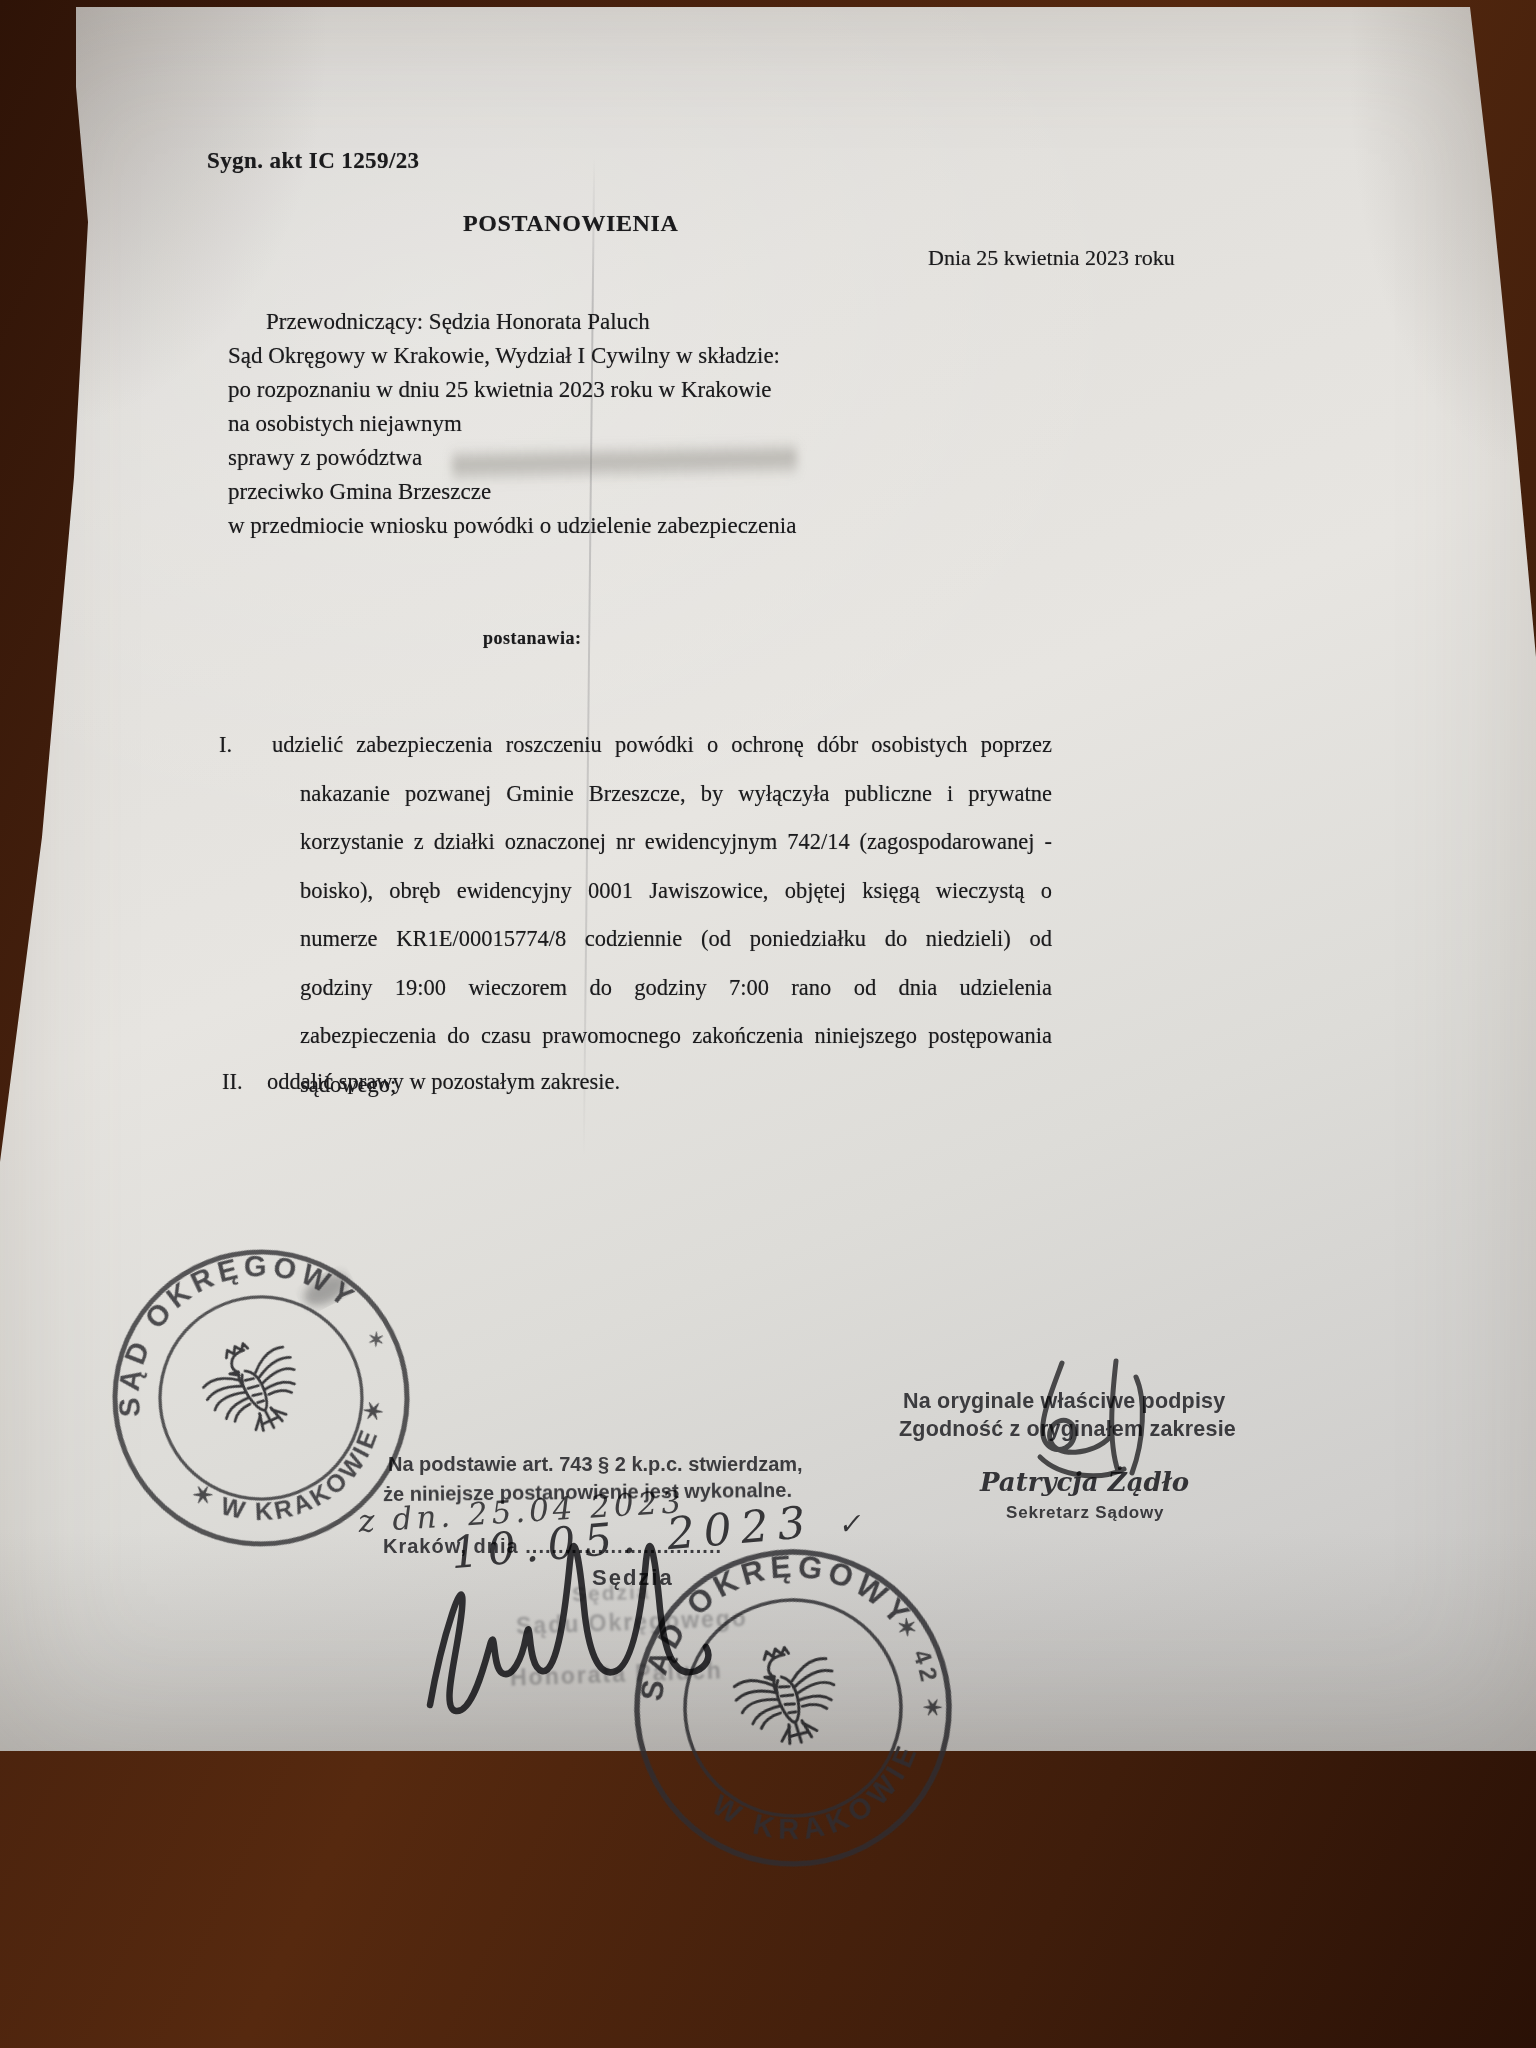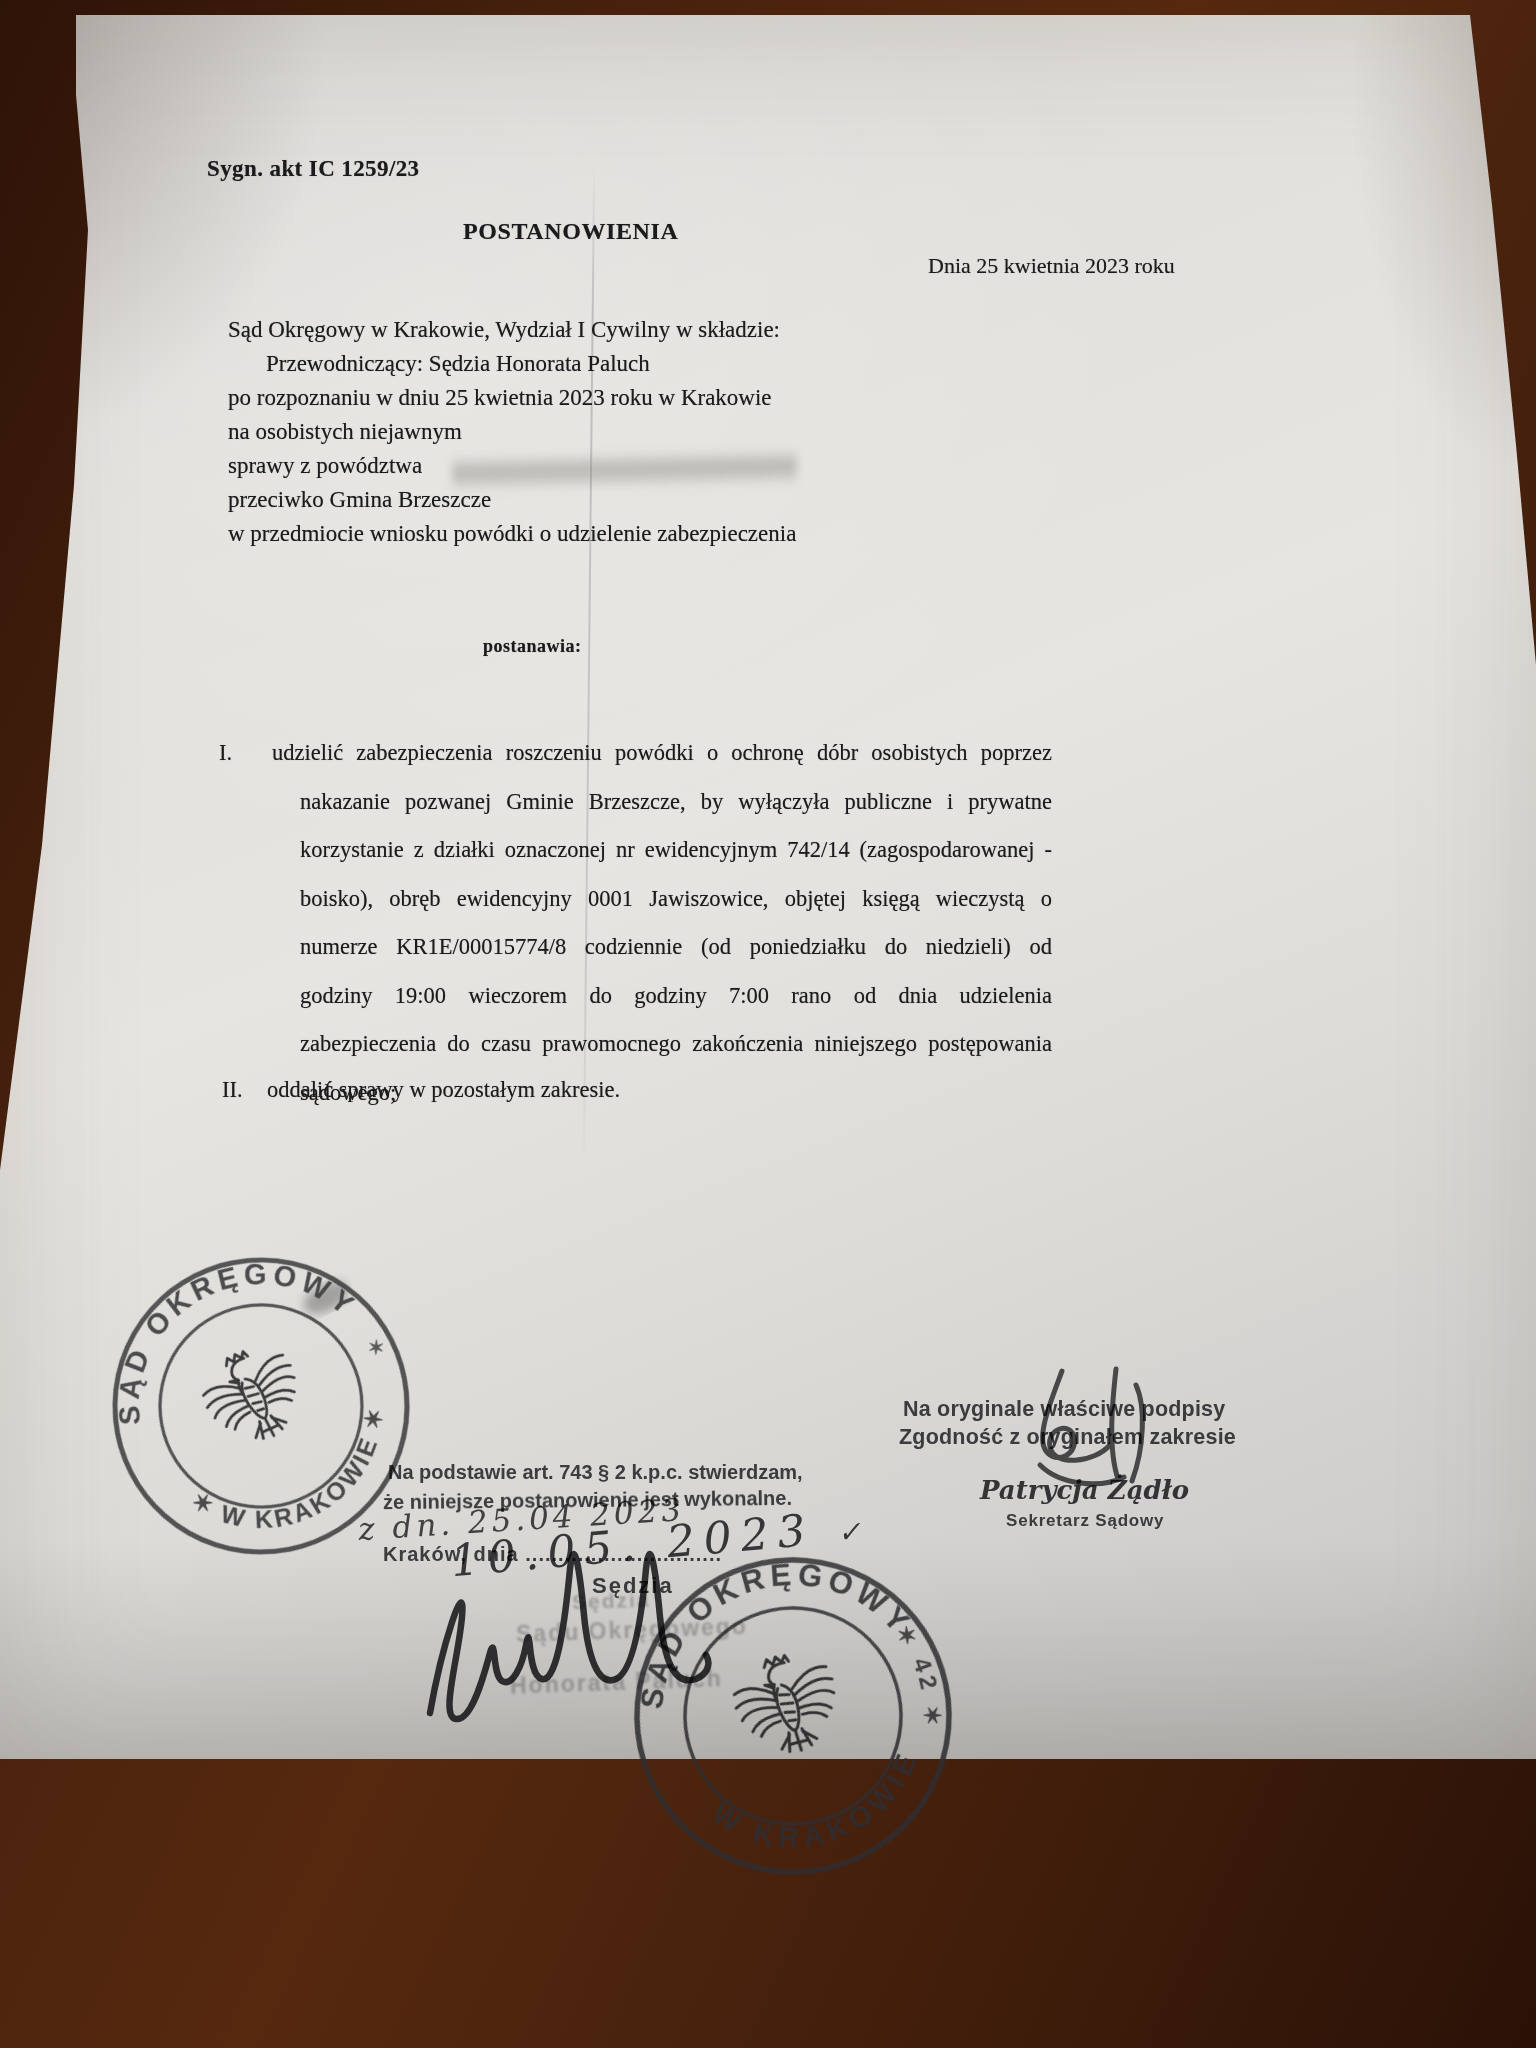--- a/index.html
+++ b/index.html
@@ -2,21 +2,21 @@
 <html><head>
 <meta charset="utf-8">
 <style>
   html,body{margin:0;padding:0;}
   body{
     width:1536px;height:2048px;overflow:hidden;position:relative;
     background:linear-gradient(115deg,#2e1307 0%,#45200d 22%,#56290f 48%,#3f1d0b 78%,#2a1106 100%);
     font-family:"Liberation Serif", serif;
   }
   .paper{
-    position:absolute;left:0;top:15px;width:1536px;height:1744px;
+    position:absolute;left:0;top:7px;width:1536px;height:1744px;
     background:
       radial-gradient(1200px 900px at 28% 18%, rgba(255,255,255,.22), rgba(255,255,255,0) 60%),
       linear-gradient(158deg,#d6d4d1 0%,#e2e0dc 24%,#e7e5e1 46%,#dddcd8 66%,#d0cfcd 86%,#c6c5c3 100%);
     clip-path:polygon(76px 0,1470px 0,1492px 190px,1516px 430px,1536px 650px,1536px 2048px,0 2048px,0 1155px,42px 830px,74px 470px,88px 215px,76px 80px);
     box-shadow:inset 0 0 140px rgba(110,95,80,.22);
   }
   .shade{position:absolute;pointer-events:none;}
   .shade-tl{left:0;top:0;width:560px;height:760px;
     background:radial-gradient(420px 560px at 6% 4%, rgba(105,95,88,.34), rgba(105,95,88,0) 70%);}
   .shade-tr{right:0;top:0;width:340px;height:760px;
@@ -78,22 +78,22 @@
   <div class="shade shade-tl"></div>
   <div class="shade shade-tr"></div>
   <div class="shade shade-bottom"></div>
   <div class="crease" style="left:588px;top:150px;height:1000px;"></div>
 
   <div class="doc-text sygn">Sygn. akt  IC 1259/23</div>
   <div class="doc-text title">POSTANOWIENIA</div>
   <div class="doc-text dateline">Dnia 25 kwietnia 2023 roku</div>
 
   <div class="intro">
+    <div class="line indent">Przewodniczący: Sędzia Honorata Paluch</div>
     <div class="line">Sąd Okręgowy w Krakowie, Wydział I Cywilny w składzie:</div>
-    <div class="line indent">Przewodniczący: Sędzia Honorata Paluch</div>
     <div class="line">po rozpoznaniu w dniu 25 kwietnia 2023 roku w Krakowie</div>
     <div class="line">na osobistych niejawnym</div>
     <div class="line">sprawy z powództwa</div>
     <div class="line">przeciwko Gmina Brzeszcze</div>
     <div class="line">w przedmiocie wniosku powódki o udzielenie zabezpieczenia</div>
   </div>
 
   <div class="redaction"></div>
 
   <div class="doc-text postanawia">postanawia:</div>

